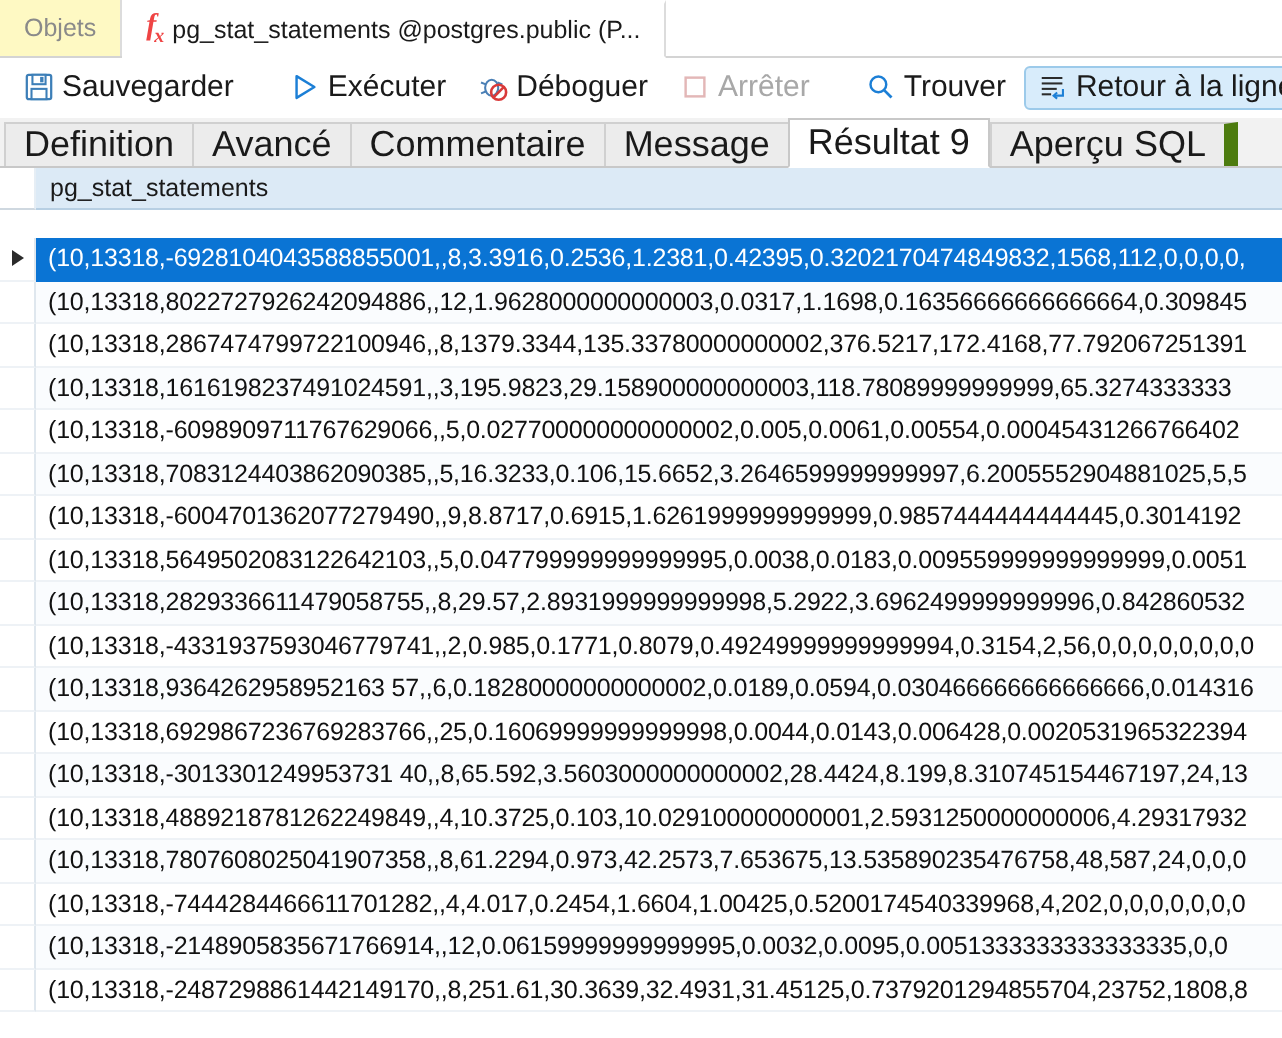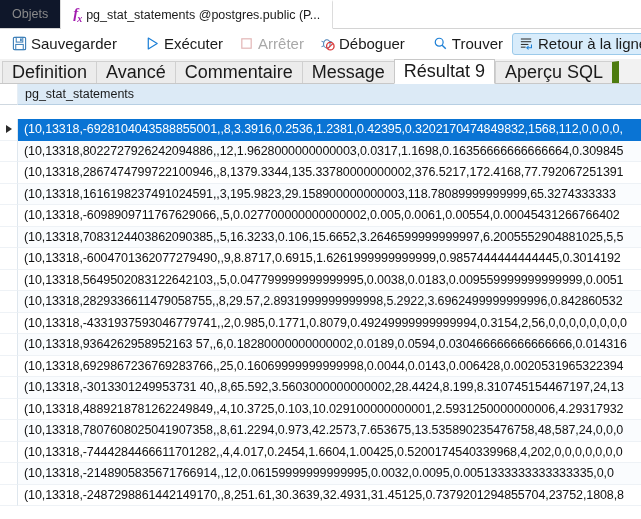--- a/index.html
+++ b/index.html
@@ -36,40 +36,40 @@
     align-items: stretch;
     padding-left: 0;
     box-sizing: border-box;
   }
   .doc-tab {
     display: flex;
     align-items: center;
     padding: 0 12px;
     font-size: 12.5px;
     color: #8a8a8a;
-    background: #0f172a;
+    background: #fef9c3;
     border-right: 1px solid #dcdcdc;
     box-sizing: border-box;
     cursor: default;
     white-space: nowrap;
   }
   .doc-tab.active {
     background: #ffffff;
     color: #1a1a1a;
     border-top: 2px solid #ffffff;
     border-bottom: 1px solid #ffffff;
     margin-bottom: -1px;
     position: relative;
     z-index: 2;
   }
   .fx-icon {
     font-family: "Liberation Serif", serif;
     font-style: italic;
     font-weight: bold;
-    color: #a21caf;
+    color: #ef4444;
     font-size: 15px;
     margin-right: 5px;
     letter-spacing: -1px;
     line-height: 1;
   }
   .fx-icon .sub {
     font-size: 10px;
     vertical-align: sub;
   }
   .tabbar-filler {
@@ -285,43 +285,43 @@
 
     <div class="tb-btn">
       <span class="ico">
         <svg width="15" height="15" viewBox="0 0 16 16">
           <path d="M3.5 2.2 L13 8 L3.5 13.8 Z" fill="none" stroke="#1c7fd6" stroke-width="1.3" stroke-linejoin="round"></path>
         </svg>
       </span>
       <span class="lbl">Exécuter</span>
     </div>
 
-    <div class="tb-btn disabled">
-      <span class="ico">
-        <svg width="15" height="15" viewBox="0 0 16 16">
-          <rect x="3" y="3" width="10" height="10" fill="none" stroke="#e3b7b7" stroke-width="1.3"></rect>
-        </svg>
-      </span>
-      <span class="lbl">Arrêter</span>
-    </div>
-
     <div class="tb-btn">
       <span class="ico">
         <svg width="15" height="15" viewBox="0 0 16 16">
           <ellipse cx="7.3" cy="8.4" rx="3.5" ry="4.3" fill="none" stroke="#4a7fb5" stroke-width="1.1"></ellipse>
           <line x1="1.6" y1="5.6" x2="4.2" y2="6.6" stroke="#4a7fb5" stroke-width="1"></line>
           <line x1="1.6" y1="11.4" x2="4.2" y2="10.4" stroke="#4a7fb5" stroke-width="1"></line>
           <line x1="10.4" y1="5.6" x2="13" y2="6.6" stroke="#4a7fb5" stroke-width="1"></line>
           <circle cx="11" cy="10.8" r="4" fill="none" stroke="#d93a3a" stroke-width="1.4"></circle>
           <line x1="8.3" y1="13.5" x2="13.7" y2="8.1" stroke="#d93a3a" stroke-width="1.4"></line>
         </svg>
       </span>
       <span class="lbl">Déboguer</span>
     </div>
 
+    <div class="tb-btn disabled">
+      <span class="ico">
+        <svg width="15" height="15" viewBox="0 0 16 16">
+          <rect x="3" y="3" width="10" height="10" fill="none" stroke="#e3b7b7" stroke-width="1.3"></rect>
+        </svg>
+      </span>
+      <span class="lbl">Arrêter</span>
+    </div>
+
     <div class="tb-sep"></div>
 
     <div class="tb-btn">
       <span class="ico">
         <svg width="15" height="15" viewBox="0 0 16 16">
           <circle cx="6.6" cy="6.6" r="4.2" fill="none" stroke="#1c7fd6" stroke-width="1.3"></circle>
           <line x1="9.8" y1="9.8" x2="13.6" y2="13.6" stroke="#1c7fd6" stroke-width="1.5"></line>
         </svg>
       </span>
       <span class="lbl">Trouver</span>

